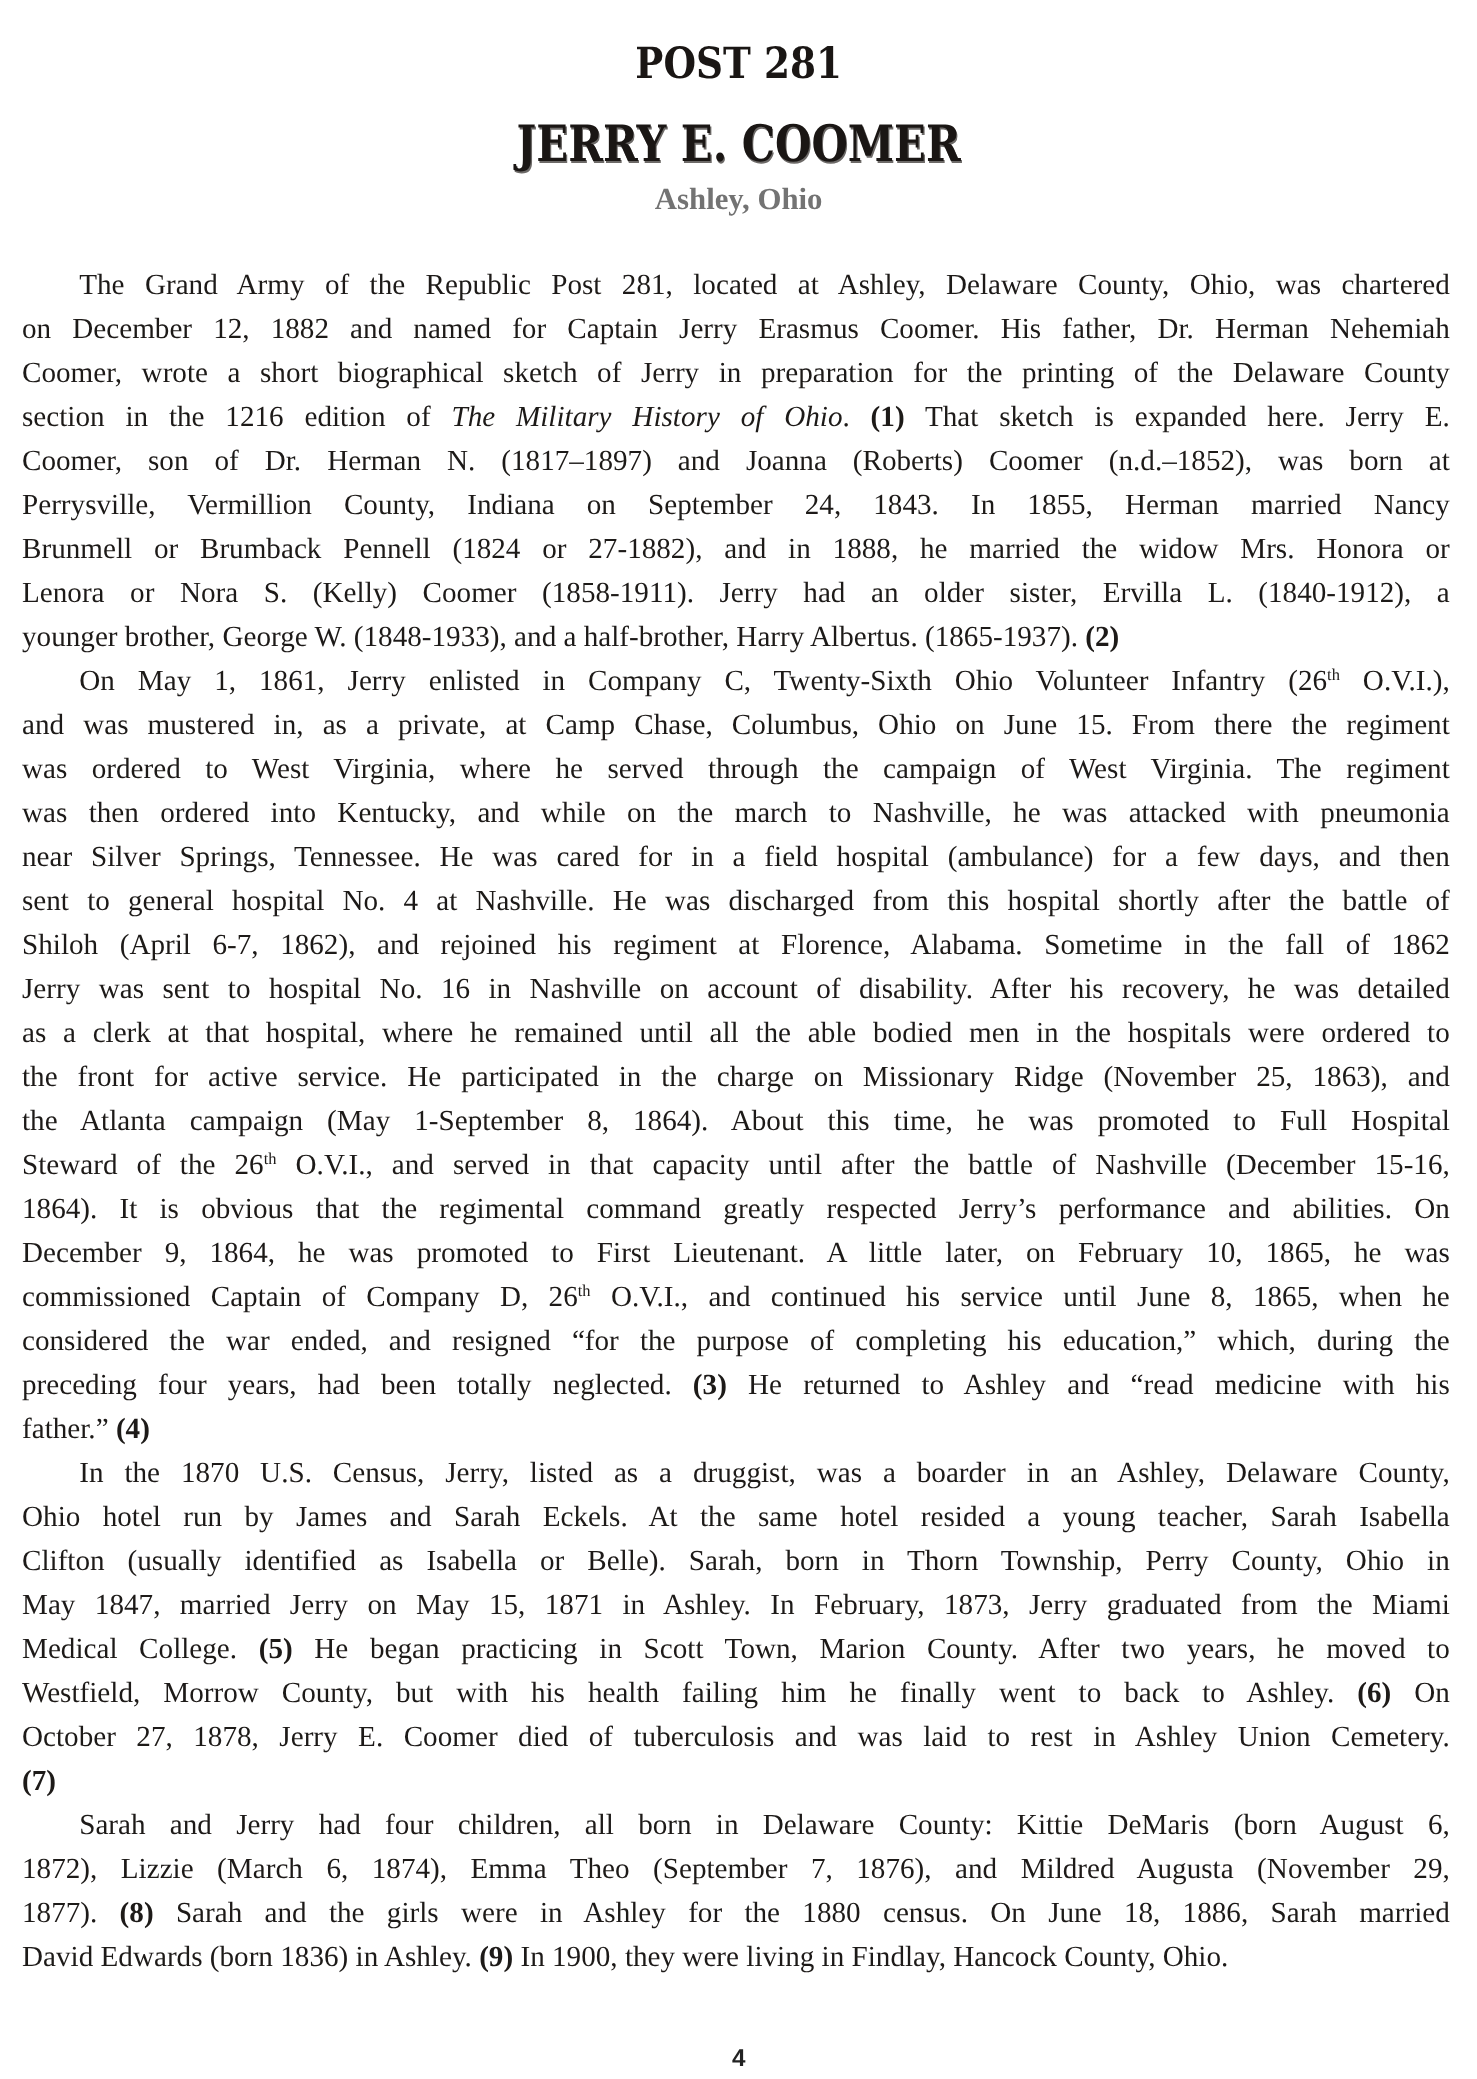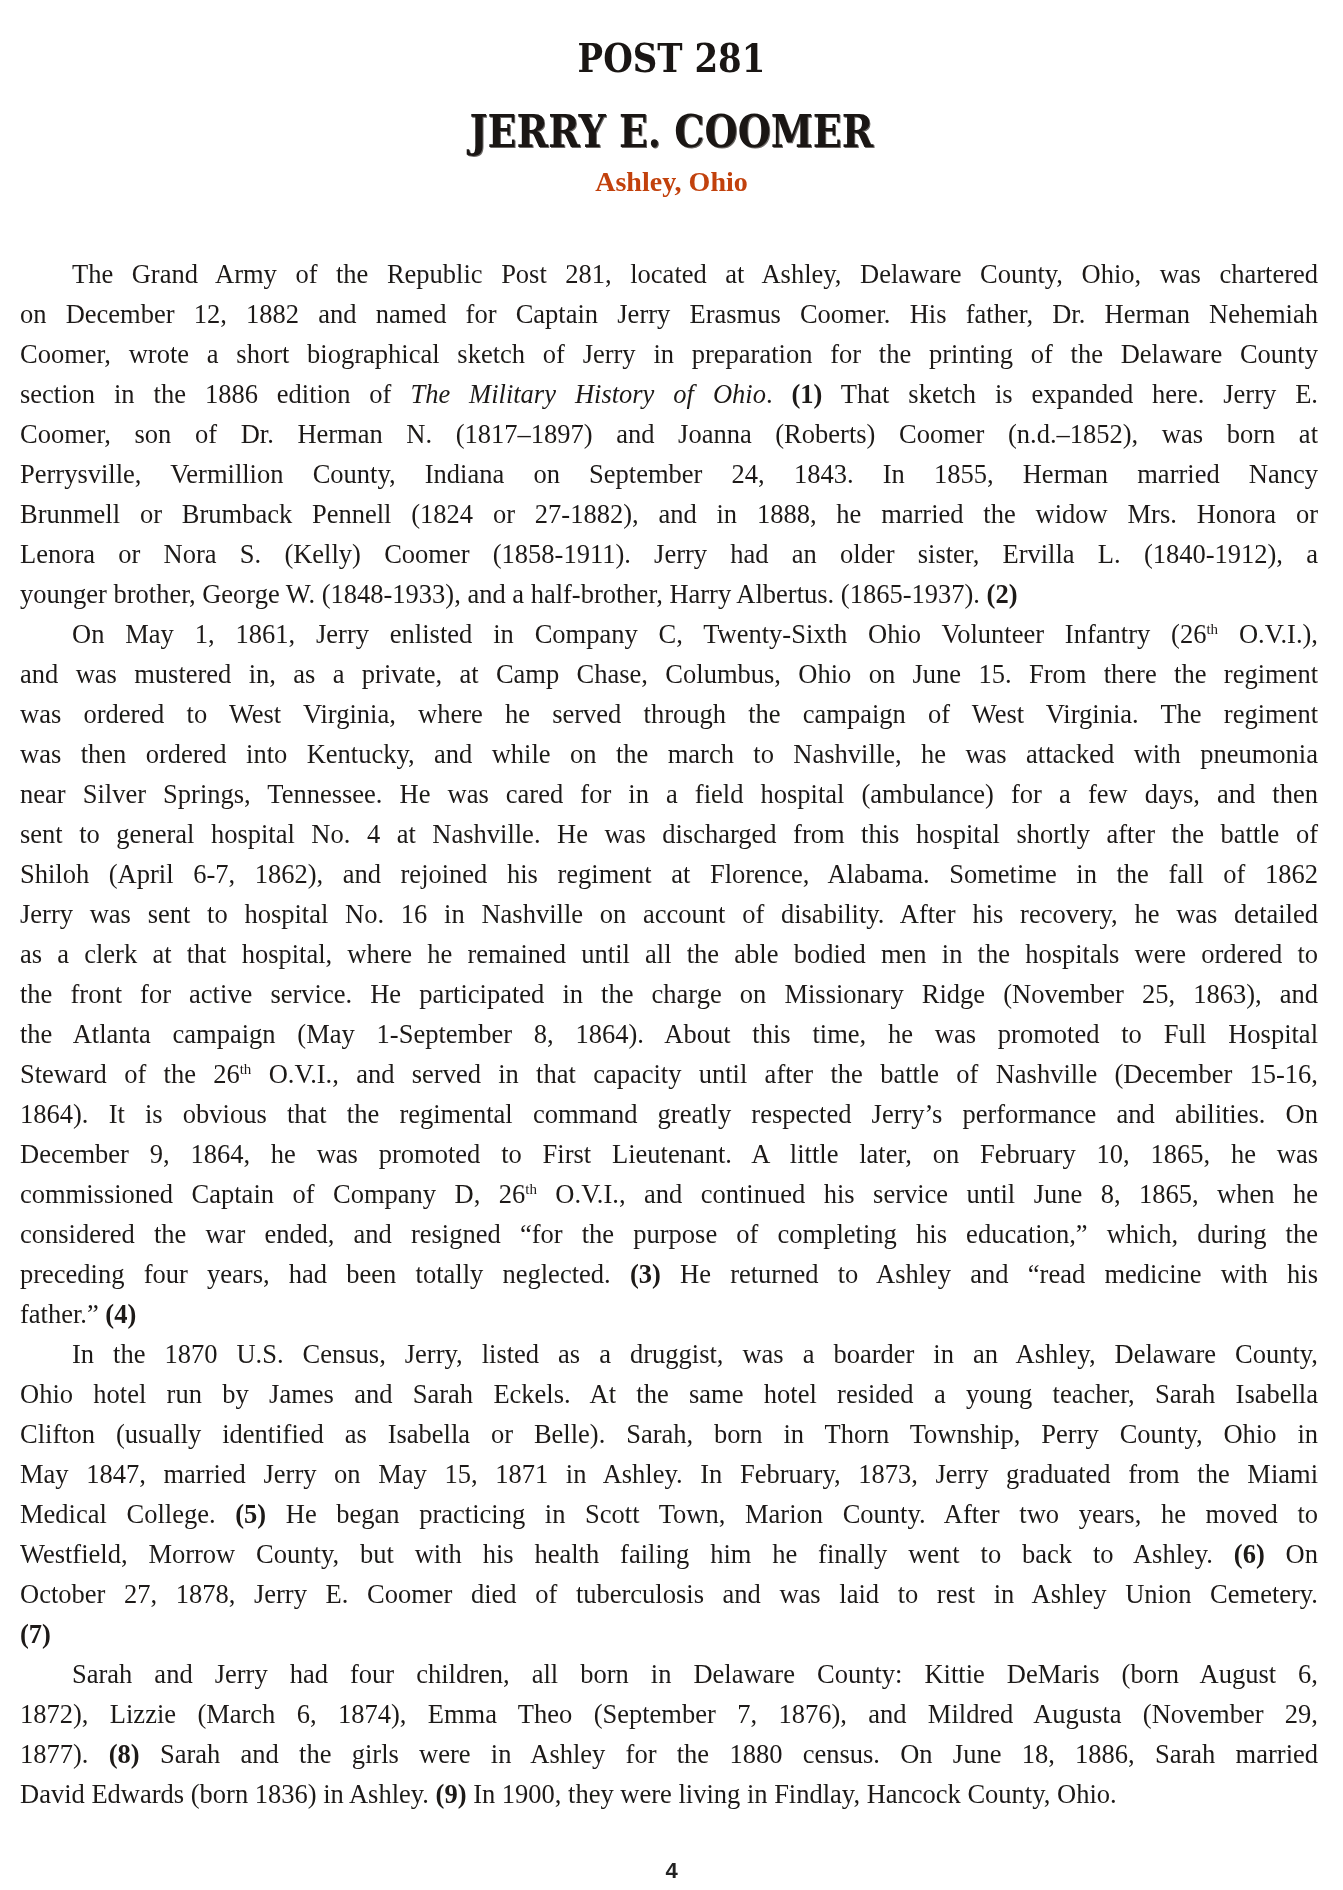--- a/index.html
+++ b/index.html
@@ -5,22 +5,22 @@
   html, body { margin: 0; padding: 0; background: #ffffff; }
   body { width: 1343px; height: 1890px; position: relative; overflow: hidden;
          font-family: "Liberation Serif", "DejaVu Serif", serif; color: #1d1a18; }
   .title1 { position: absolute; top: 38px; left: 0; width: 1343px; text-align: center;
             font-family: "DejaVu Serif", serif; font-weight: bold; font-size: 34px;
             letter-spacing: 0px; transform: scaleY(1.15); color: #1a1614; }
   .title2 { position: absolute; top: 108px; left: 0; width: 1343px; text-align: center;
             font-family: "DejaVu Serif", serif; font-weight: bold; font-size: 38px;
             transform: scaleY(1.2); color: #1a1614; text-shadow: 1px 1px 0 #6d6a68; }
   .title3 { position: absolute; top: 166px; left: 0; width: 1343px; text-align: center;
-            font-family: "Liberation Serif", serif; font-weight: bold; font-size: 28px; color: #c2410c; }
-  .body { position: absolute; top: 254px; left: 20px; width: 1298px; }
+            font-family: "Liberation Serif", serif; font-weight: bold; font-size: 28px; color: #737373; }
+  .body { position: absolute; top: 238px; left: 20px; width: 1298px; }
   .line { height: 40px; line-height: 40px; font-size: 26.5px; white-space: nowrap;
           text-align: justify; text-align-last: justify; overflow: visible; }
   .line.indent { padding-left: 52px; }
   .line.last { text-align-last: left; }
   .line i { }
   .line b { font-weight: bold; }
   .line sup { font-size: 15px; line-height: 0; vertical-align: 9px; }
   .pageno { position: absolute; top: 1858px; left: 0; width: 1343px; text-align: center;
             font-family: "Liberation Sans", sans-serif; font-weight: bold; font-size: 22px; color: #222; }
 </style>
@@ -29,21 +29,21 @@
 
 <div class="title1">POST 281</div>
 <div class="title2">JERRY E. COOMER</div>
 <div class="title3">Ashley, Ohio</div>
 
 <div class="body" id="body">
     <div>
       <div class="line indent"><span>The Grand Army of the Republic Post 281, located at Ashley, Delaware County, Ohio, was chartered</span></div>
       <div class="line"><span>on December 12, 1882 and named for Captain Jerry Erasmus Coomer.  His father, Dr. Herman Nehemiah</span></div>
       <div class="line"><span>Coomer, wrote a short biographical sketch of Jerry in preparation for the printing of the Delaware County</span></div>
-      <div class="line"><span>section in the 1886 edition of </span><i>The Military History of Ohio</i><span>. </span><b>(1)</b><span>  That sketch is expanded here.  Jerry E.</span></div>
+      <div class="line"><span>section in the 1216 edition of </span><i>The Military History of Ohio</i><span>. </span><b>(1)</b><span>  That sketch is expanded here.  Jerry E.</span></div>
       <div class="line"><span>Coomer, son of Dr. Herman N. (1817–1897) and Joanna (Roberts) Coomer (n.d.–1852), was born at</span></div>
       <div class="line"><span>Perrysville, Vermillion County, Indiana on September 24, 1843.  In 1855, Herman married Nancy</span></div>
       <div class="line"><span>Brunmell or Brumback Pennell (1824 or 27-1882), and in 1888, he married the widow Mrs. Honora or</span></div>
       <div class="line"><span>Lenora or Nora S. (Kelly) Coomer (1858-1911).  Jerry had an older sister, Ervilla L. (1840-1912), a</span></div>
       <div class="line last"><span>younger brother, George W. (1848-1933), and a half-brother, Harry Albertus. (1865-1937). </span><b>(2)</b></div>
     </div>
     <div>
       <div class="line indent"><span>On May 1, 1861, Jerry enlisted in Company C, Twenty-Sixth Ohio Volunteer Infantry (26</span><sup>th</sup><span> O.V.I.),</span></div>
       <div class="line"><span>and was mustered in, as a private, at Camp Chase, Columbus, Ohio on June 15.  From there the regiment</span></div>
       <div class="line"><span>was ordered to West Virginia, where he served through the campaign of West Virginia.  The regiment</span></div>

